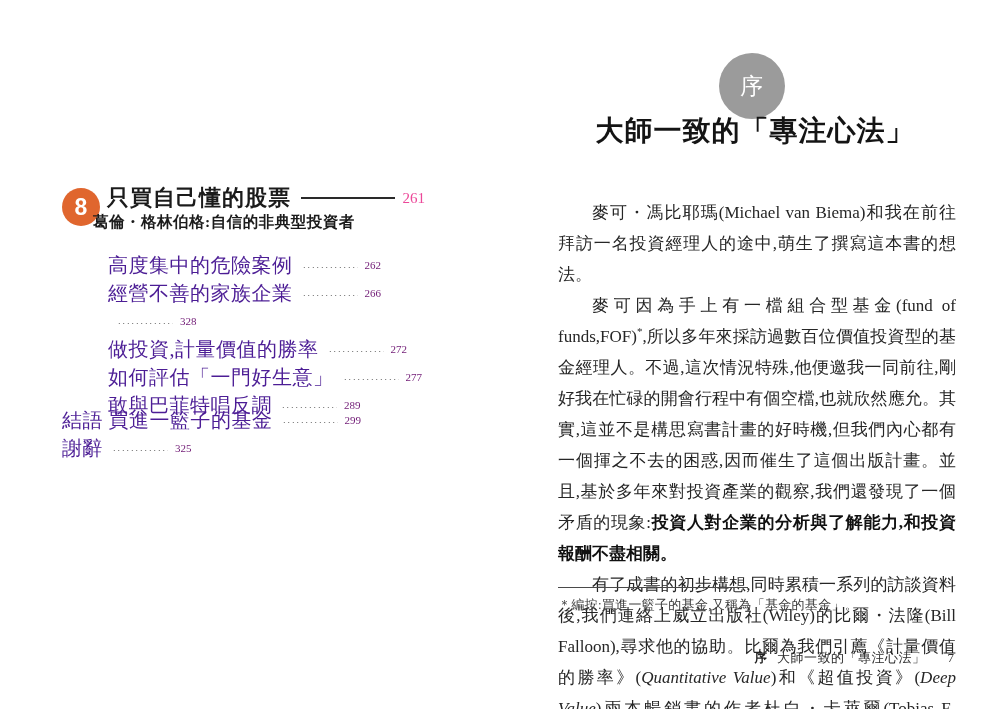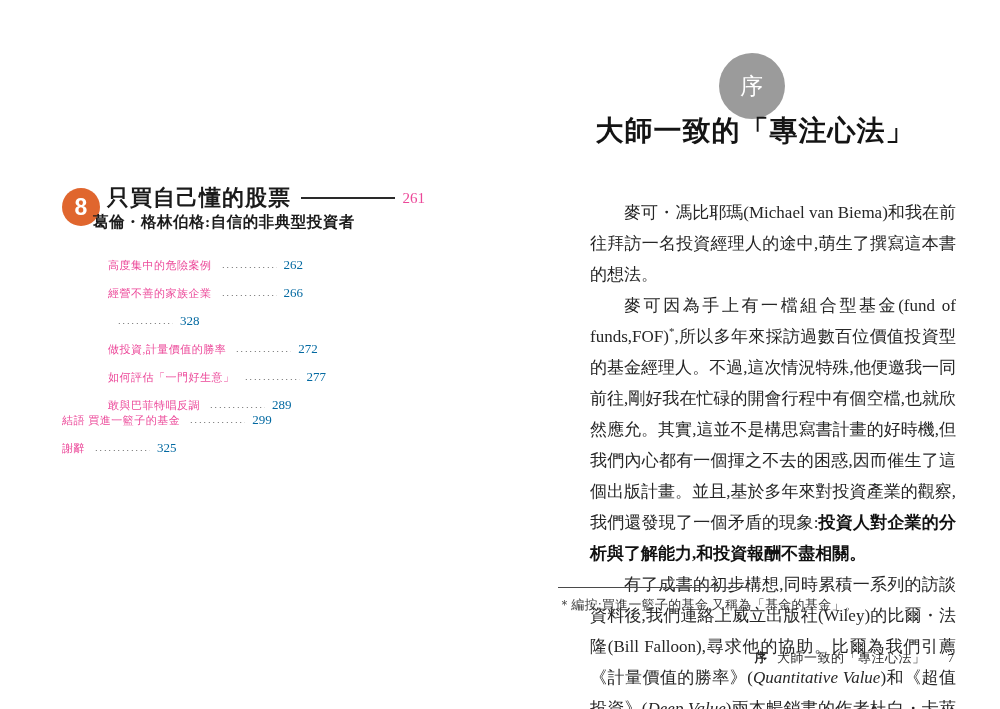--- a/index.html
+++ b/index.html
@@ -37,27 +37,27 @@
   .chapter-subtitle {
     position: absolute; left: 93px; top: 212px;
     font-size: 15.5px; font-weight: bold; color: #1b1b1b; letter-spacing: 0.5px;
     white-space: nowrap;
   }
 
   .toc-list { position: absolute; left: 108px; top: 251px; list-style: none; }
   .toc-list li, .backmatter-list li {
     height: 28px; display: flex; align-items: center; white-space: nowrap;
   }
-  .toc-label { font-size: 11px; color: #ec4899; letter-spacing: 0.5px; }
+  .toc-label { font-size: 20px; color: #4c1d95; letter-spacing: 0.5px; }
   .toc-leader {
     display: inline-block; width: 56px; height: 3px; margin: 4px 7px 0 9px;
     background-image: radial-gradient(circle, #5a5a5a 0.8px, transparent 0.9px);
     background-size: 4.5px 3px; background-repeat: repeat-x; background-position: left center;
   }
-  .toc-page { font-size: 13px; color: #0369a1; }
+  .toc-page { font-size: 11px; color: #701a75; }
 
   .backmatter-list { position: absolute; left: 62px; top: 406px; list-style: none; }
 
   
   .right-page { position: absolute; left: 500px; top: 0; width: 500px; height: 709px; }
 
   .section-badge {
     position: absolute; left: 219px; top: 53px;
     width: 66px; height: 66px; border-radius: 50%;
     display: flex; align-items: center; justify-content: center;
@@ -68,21 +68,21 @@
     position: absolute; left: 40px; top: 112px; width: 430px;
     text-align: center; font-size: 28px; font-weight: bold; color: #141414;
     letter-spacing: 1px; white-space: nowrap;
   }
 
   .preface-body {
     position: absolute; left: 58px; top: 197px; width: 398px;
     font-size: 17px; line-height: 31px; color: #262626;
     text-align: justify;
   }
-  .preface-body p { text-indent: 2em; margin-left: 32px; }
+  .preface-body p { text-indent: 2em; }
   .preface-body strong { font-weight: bold; color: #111; }
   .preface-body em { font-style: italic; }
   .preface-body sup { font-size: 11px; vertical-align: super; line-height: 0; }
 
   .footnote-rule {
     position: absolute; left: 58px; top: 587px; width: 190px; height: 1px; background: #4a4a4a;
   }
   .footnote {
     position: absolute; left: 58px; top: 596px; width: 400px;
     font-size: 13px; color: #3a3a3a; letter-spacing: 0.3px;

